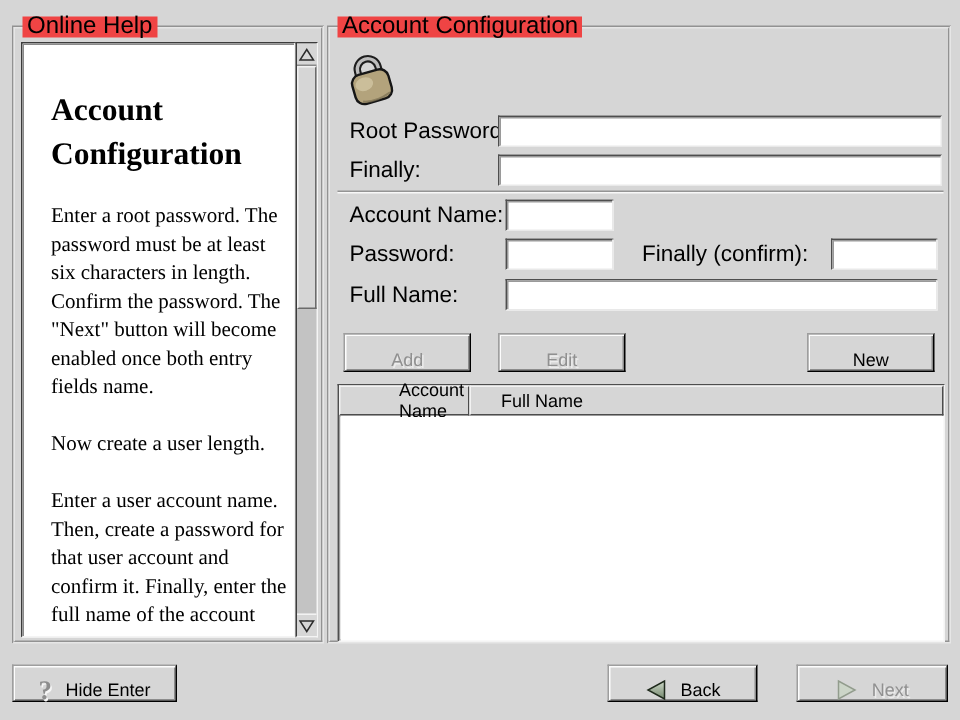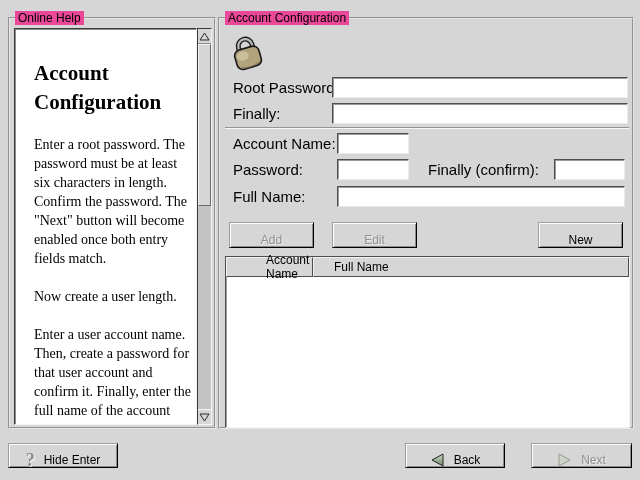--- a/index.html
+++ b/index.html
@@ -2,21 +2,21 @@
 <html><head>
 <meta charset="utf-8">
 <style>
   html,body{margin:0;padding:0;}
   #screen{
     position:relative; width:640px; height:480px;
     background:#d6d6d6; overflow:hidden;
     font-family:"Liberation Sans", sans-serif; font-size:12px; color:#000;
   }
   .frame{position:absolute; border:2px groove #e6e6e6; box-sizing:border-box;}
-  .frame-label{position:absolute; background:#ec4899; padding:0 3px; font-size:12px; line-height:14px; white-space:nowrap;}
+  .frame-label{position:absolute; background:#ef4444; padding:0 3px; font-size:16px; line-height:14px; white-space:nowrap;}
 
   
   .help-viewport{
     position:absolute; left:14px; top:28px; width:183px; height:397px;
     background:#fff; box-sizing:border-box;
     border:1px solid; border-color:#3c3c3c #f4f4f4 #f4f4f4 #3c3c3c;
     box-shadow:inset 1px 1px 0 #8a8a8a;
     overflow:hidden;
     padding:30px 2px 0 19px;
   }
@@ -91,21 +91,21 @@
 <body>
 
 <div id="screen">
 
   <div class="frame" style="left:8px; top:17px; width:208px; height:412px;"></div>
   <div class="frame-label" style="left:15px; top:11px;">Online Help</div>
 
   <div class="help-viewport">
     <h1 class="help-heading">Account Configuration</h1>
     <div class="help-body">
-      <p>Enter a root password. The password must be at least six characters in length. Confirm the password. The "Next" button will become enabled once both entry fields match.</p>
+      <p>Enter a root password. The password must be at least six characters in length. Confirm the password. The "Next" button will become enabled once both entry fields name.</p>
       <p>Now create a user length.</p>
       <p>Enter a user account name. Then, create a password for that user account and confirm it. Finally, enter the full name of the account</p>
     </div>
   </div>
 
   <div class="sb">
     <div class="sb-btn" style="top:0;">
       <svg width="11" height="9">
         <polygon points="5.5,1 10,8 1,8" fill="#d6d6d6" stroke="#2c2c2c" stroke-width="1"></polygon>
       </svg>

